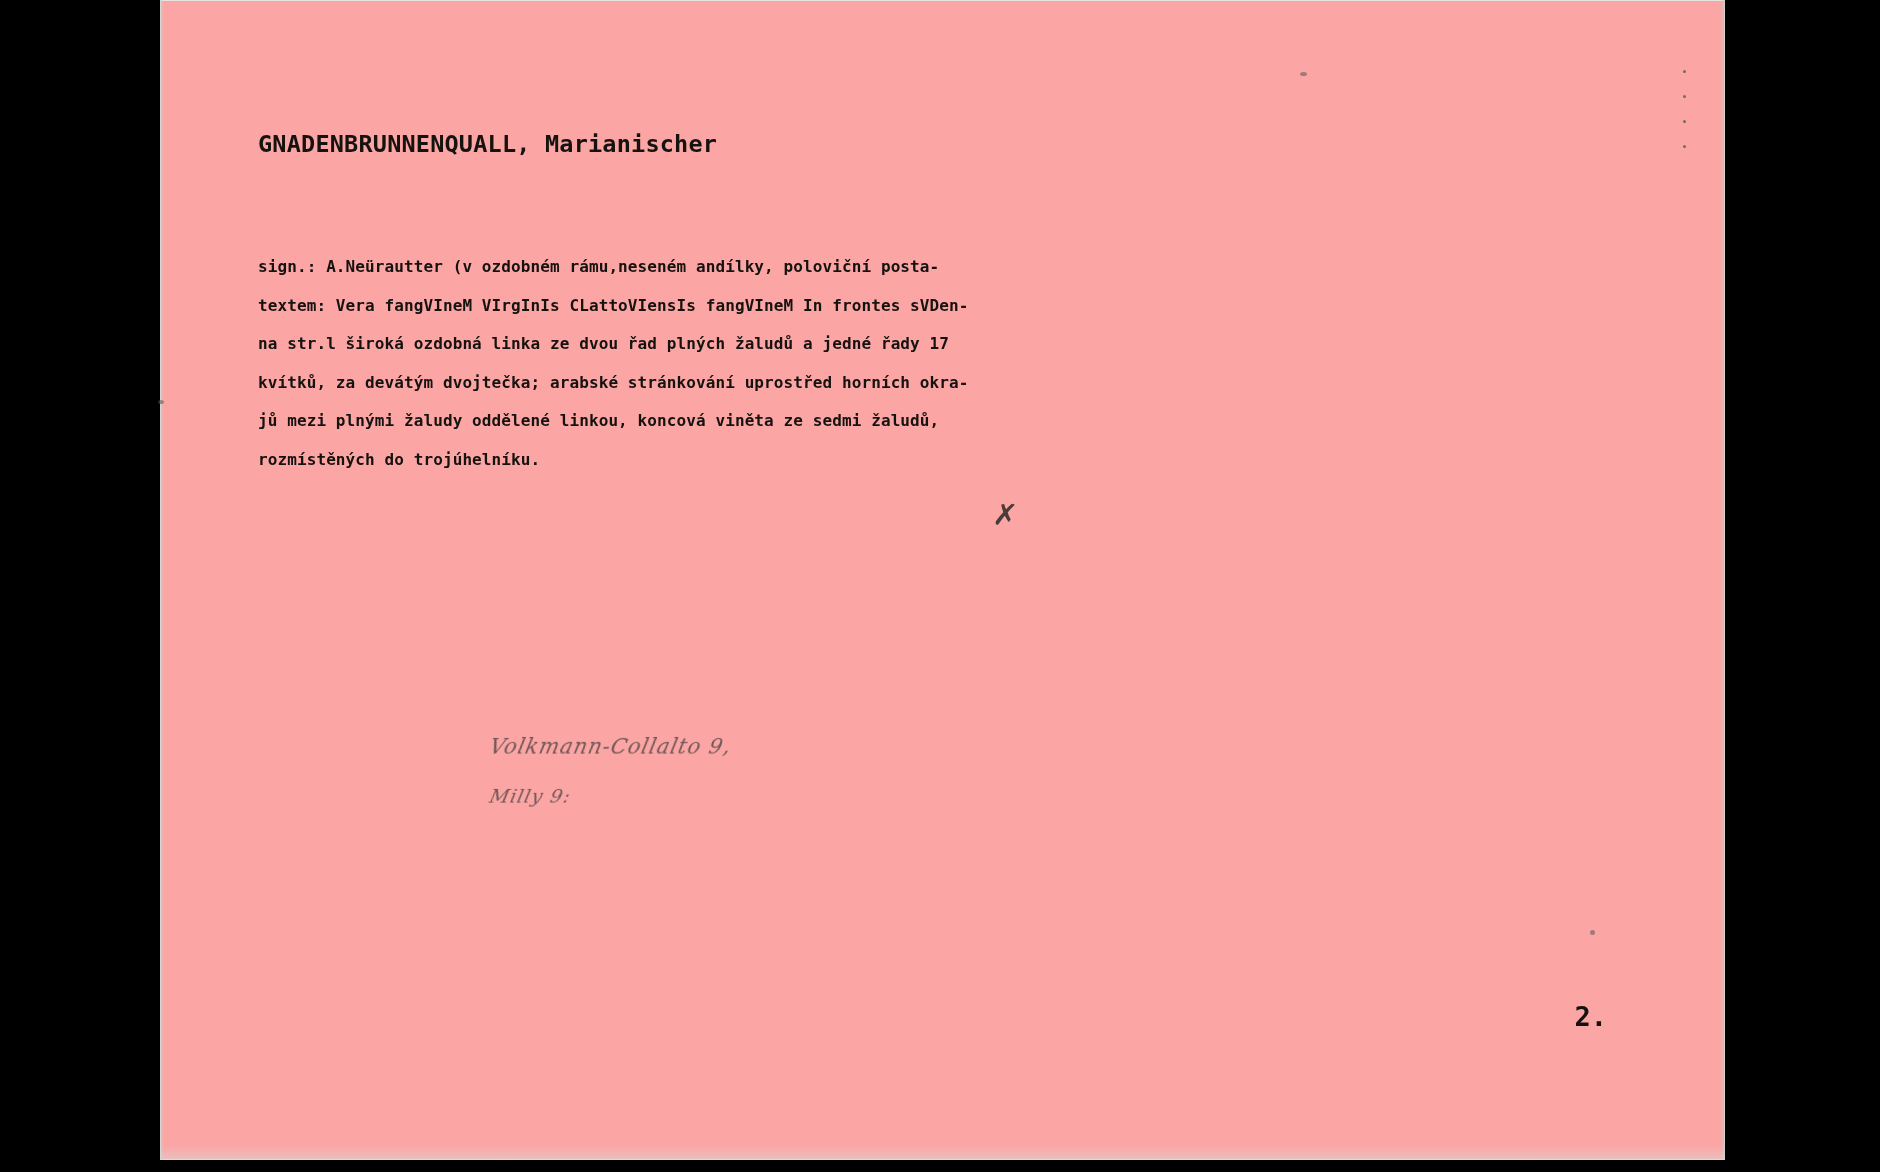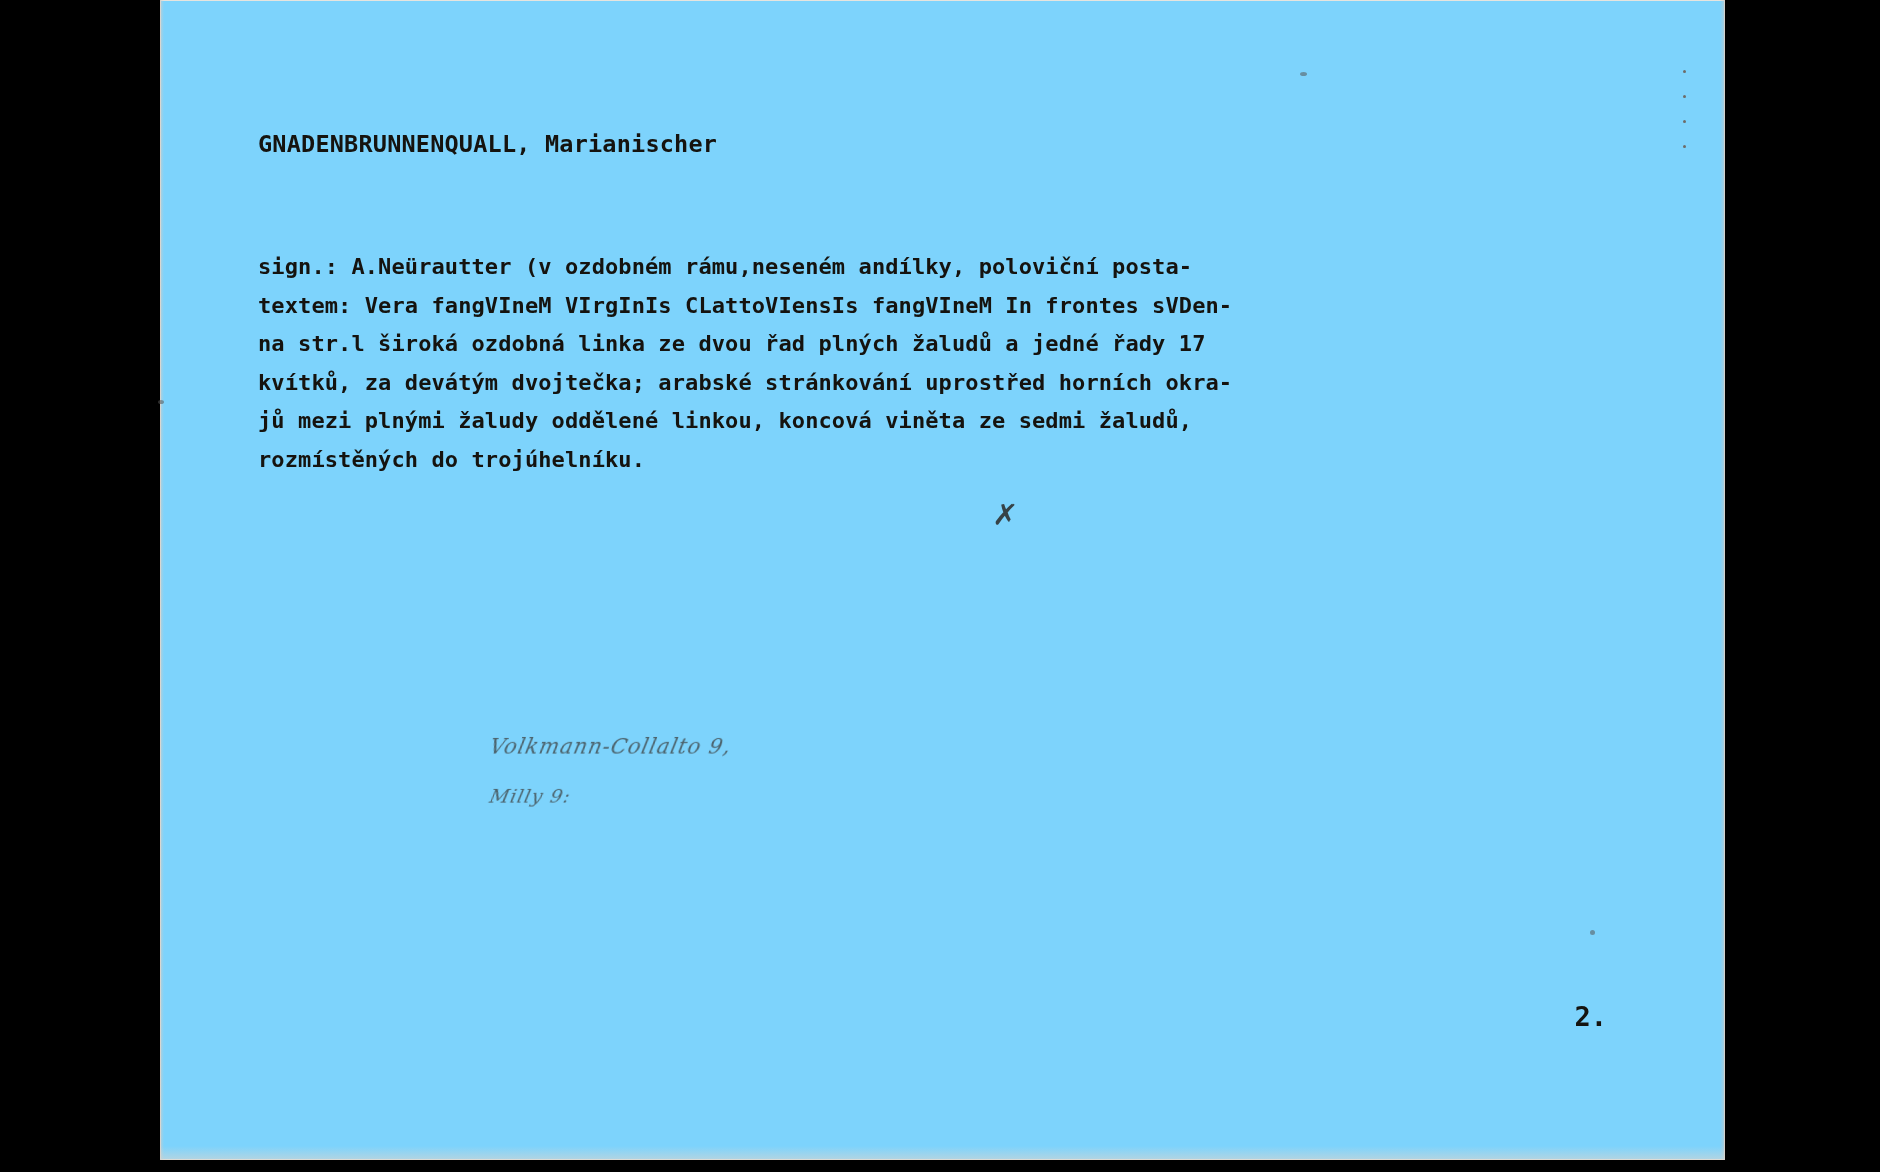--- a/index.html
+++ b/index.html
@@ -14,21 +14,21 @@
     background: #000000;
     overflow: hidden;
   }
   
   .sheet {
     position: absolute;
     left: 160px;
     top: 0px;
     width: 1565px;
     height: 1160px;
-    background: #7dd3fc;
+    background: #fca5a5;
     box-shadow: 0 0 0 1px #e6e4de inset;
   }
   
   .edge-left {
     position: absolute;
     left: 0px;
     top: 0;
     width: 4px;
     height: 100%;
     background: linear-gradient(to right, #cfcdc8, rgba(255,255,255,0));
@@ -71,21 +71,21 @@
     white-space: nowrap;
     font-weight: 600;
   }
   .body-block {
     position: absolute;
     left: 98px;
     top: 248px;
     width: 1330px;
   }
   .body-line {
-    font-size: 22px;
+    font-size: 16px;
     line-height: 38.5px;
     white-space: nowrap;
     font-weight: 600;
     letter-spacing: 0.1px;
   }
   
   .cross-mark {
     position: absolute;
     left: 832px;
     top: 500px;

